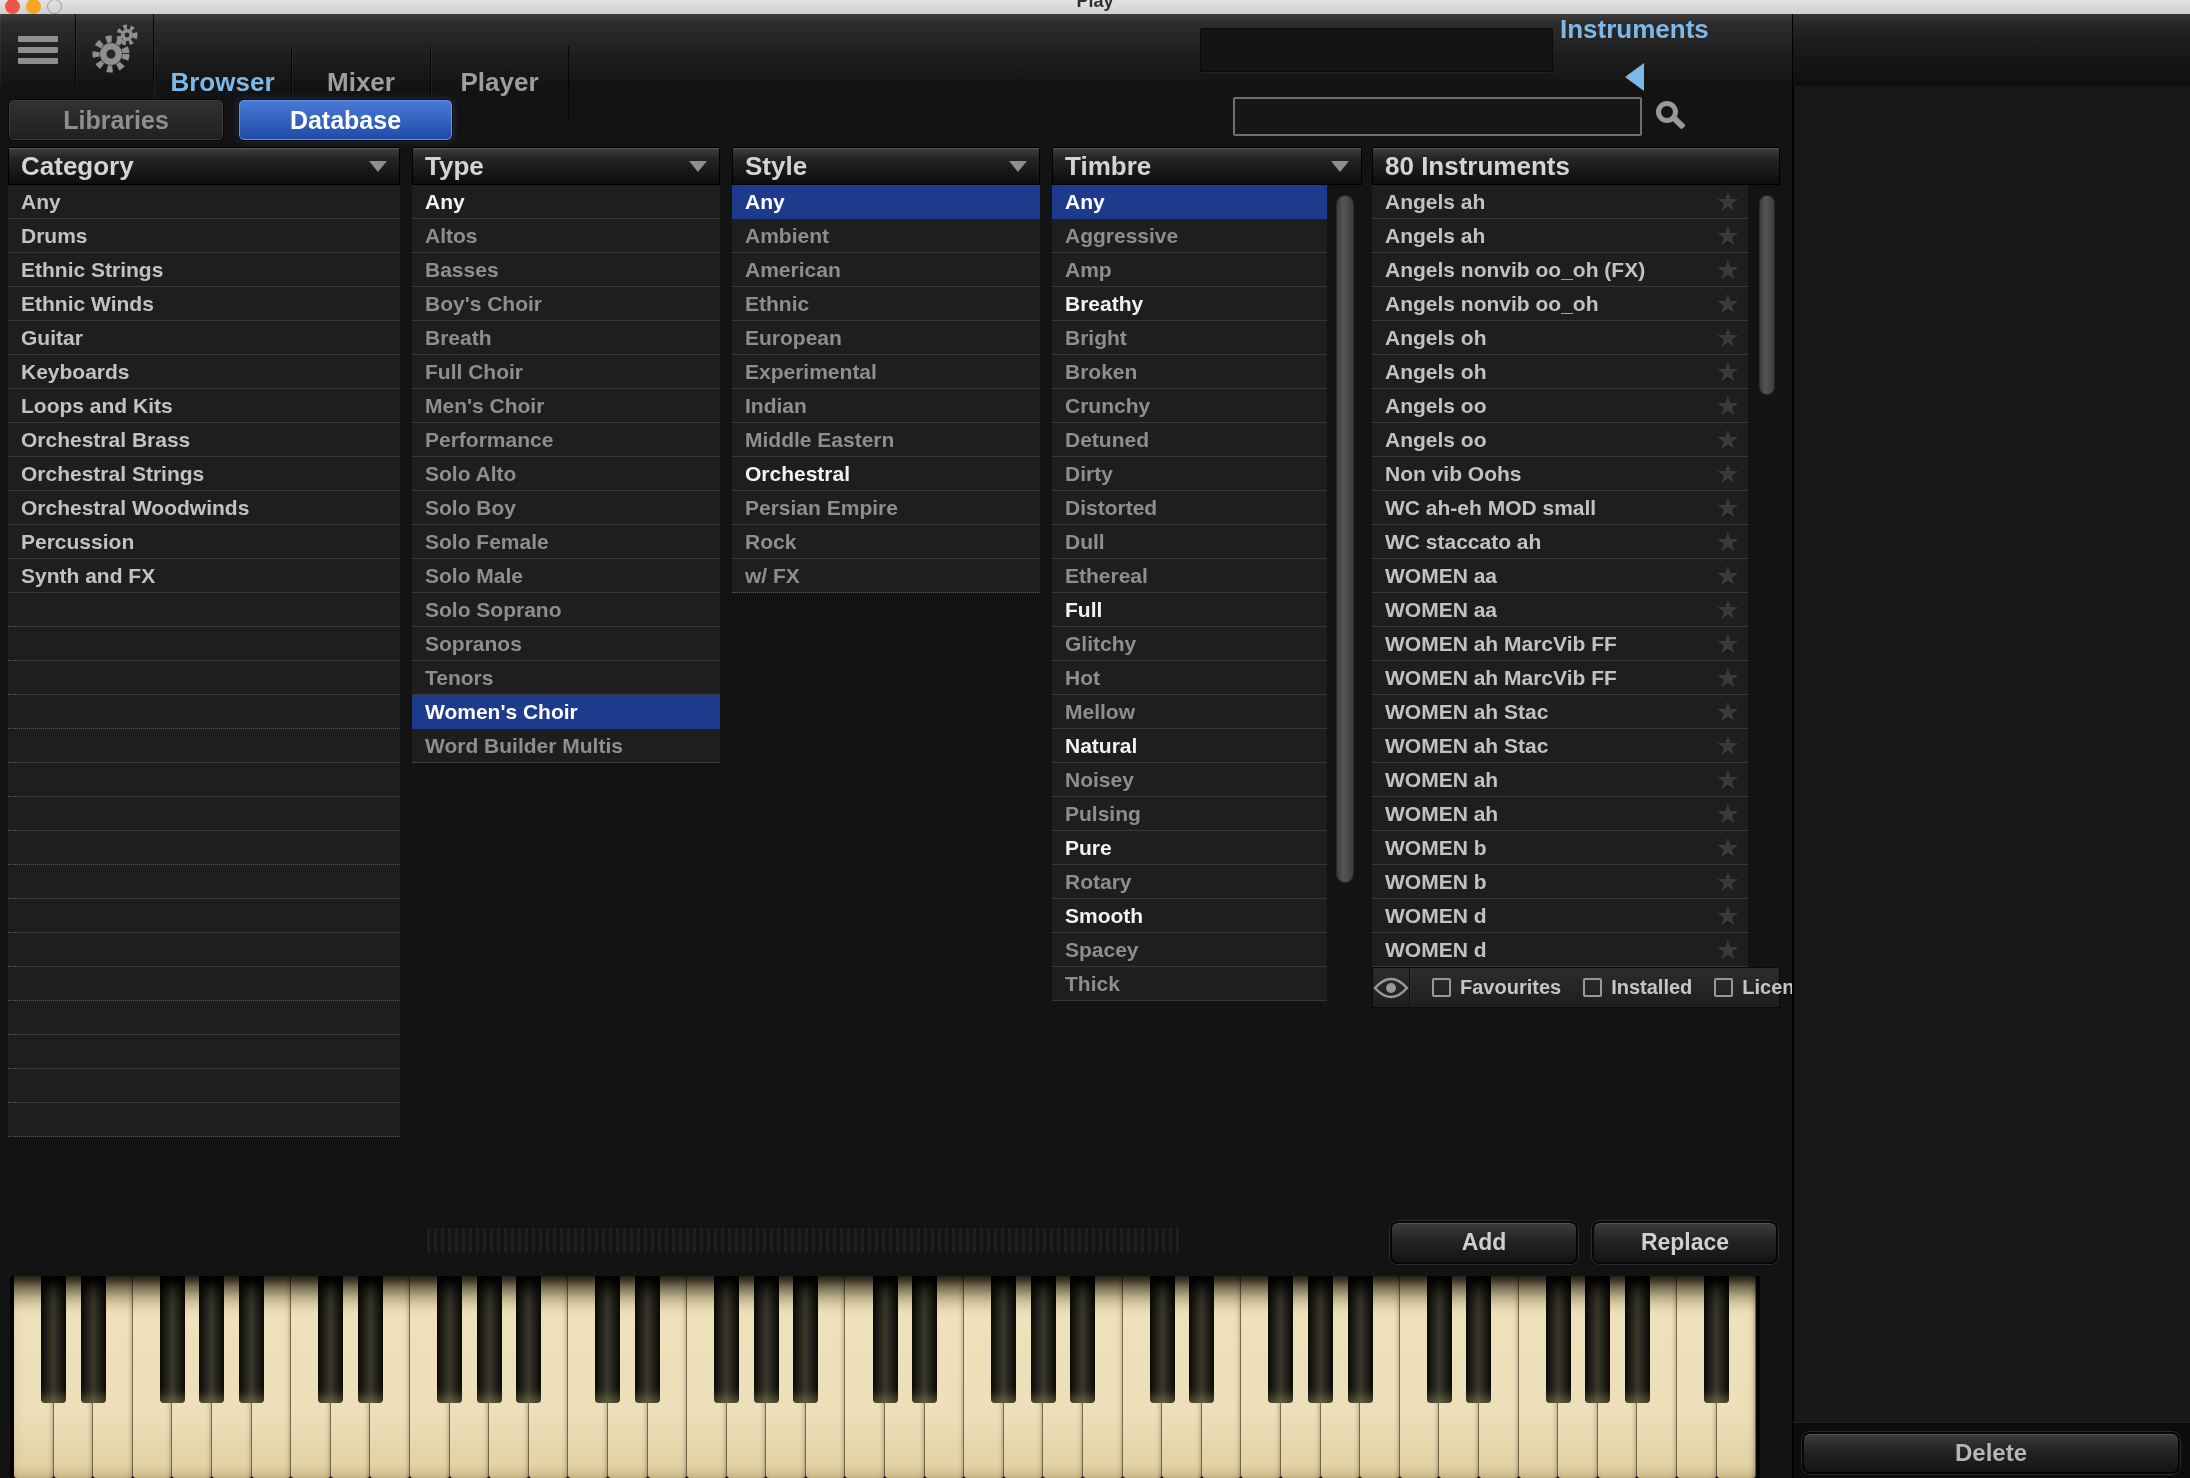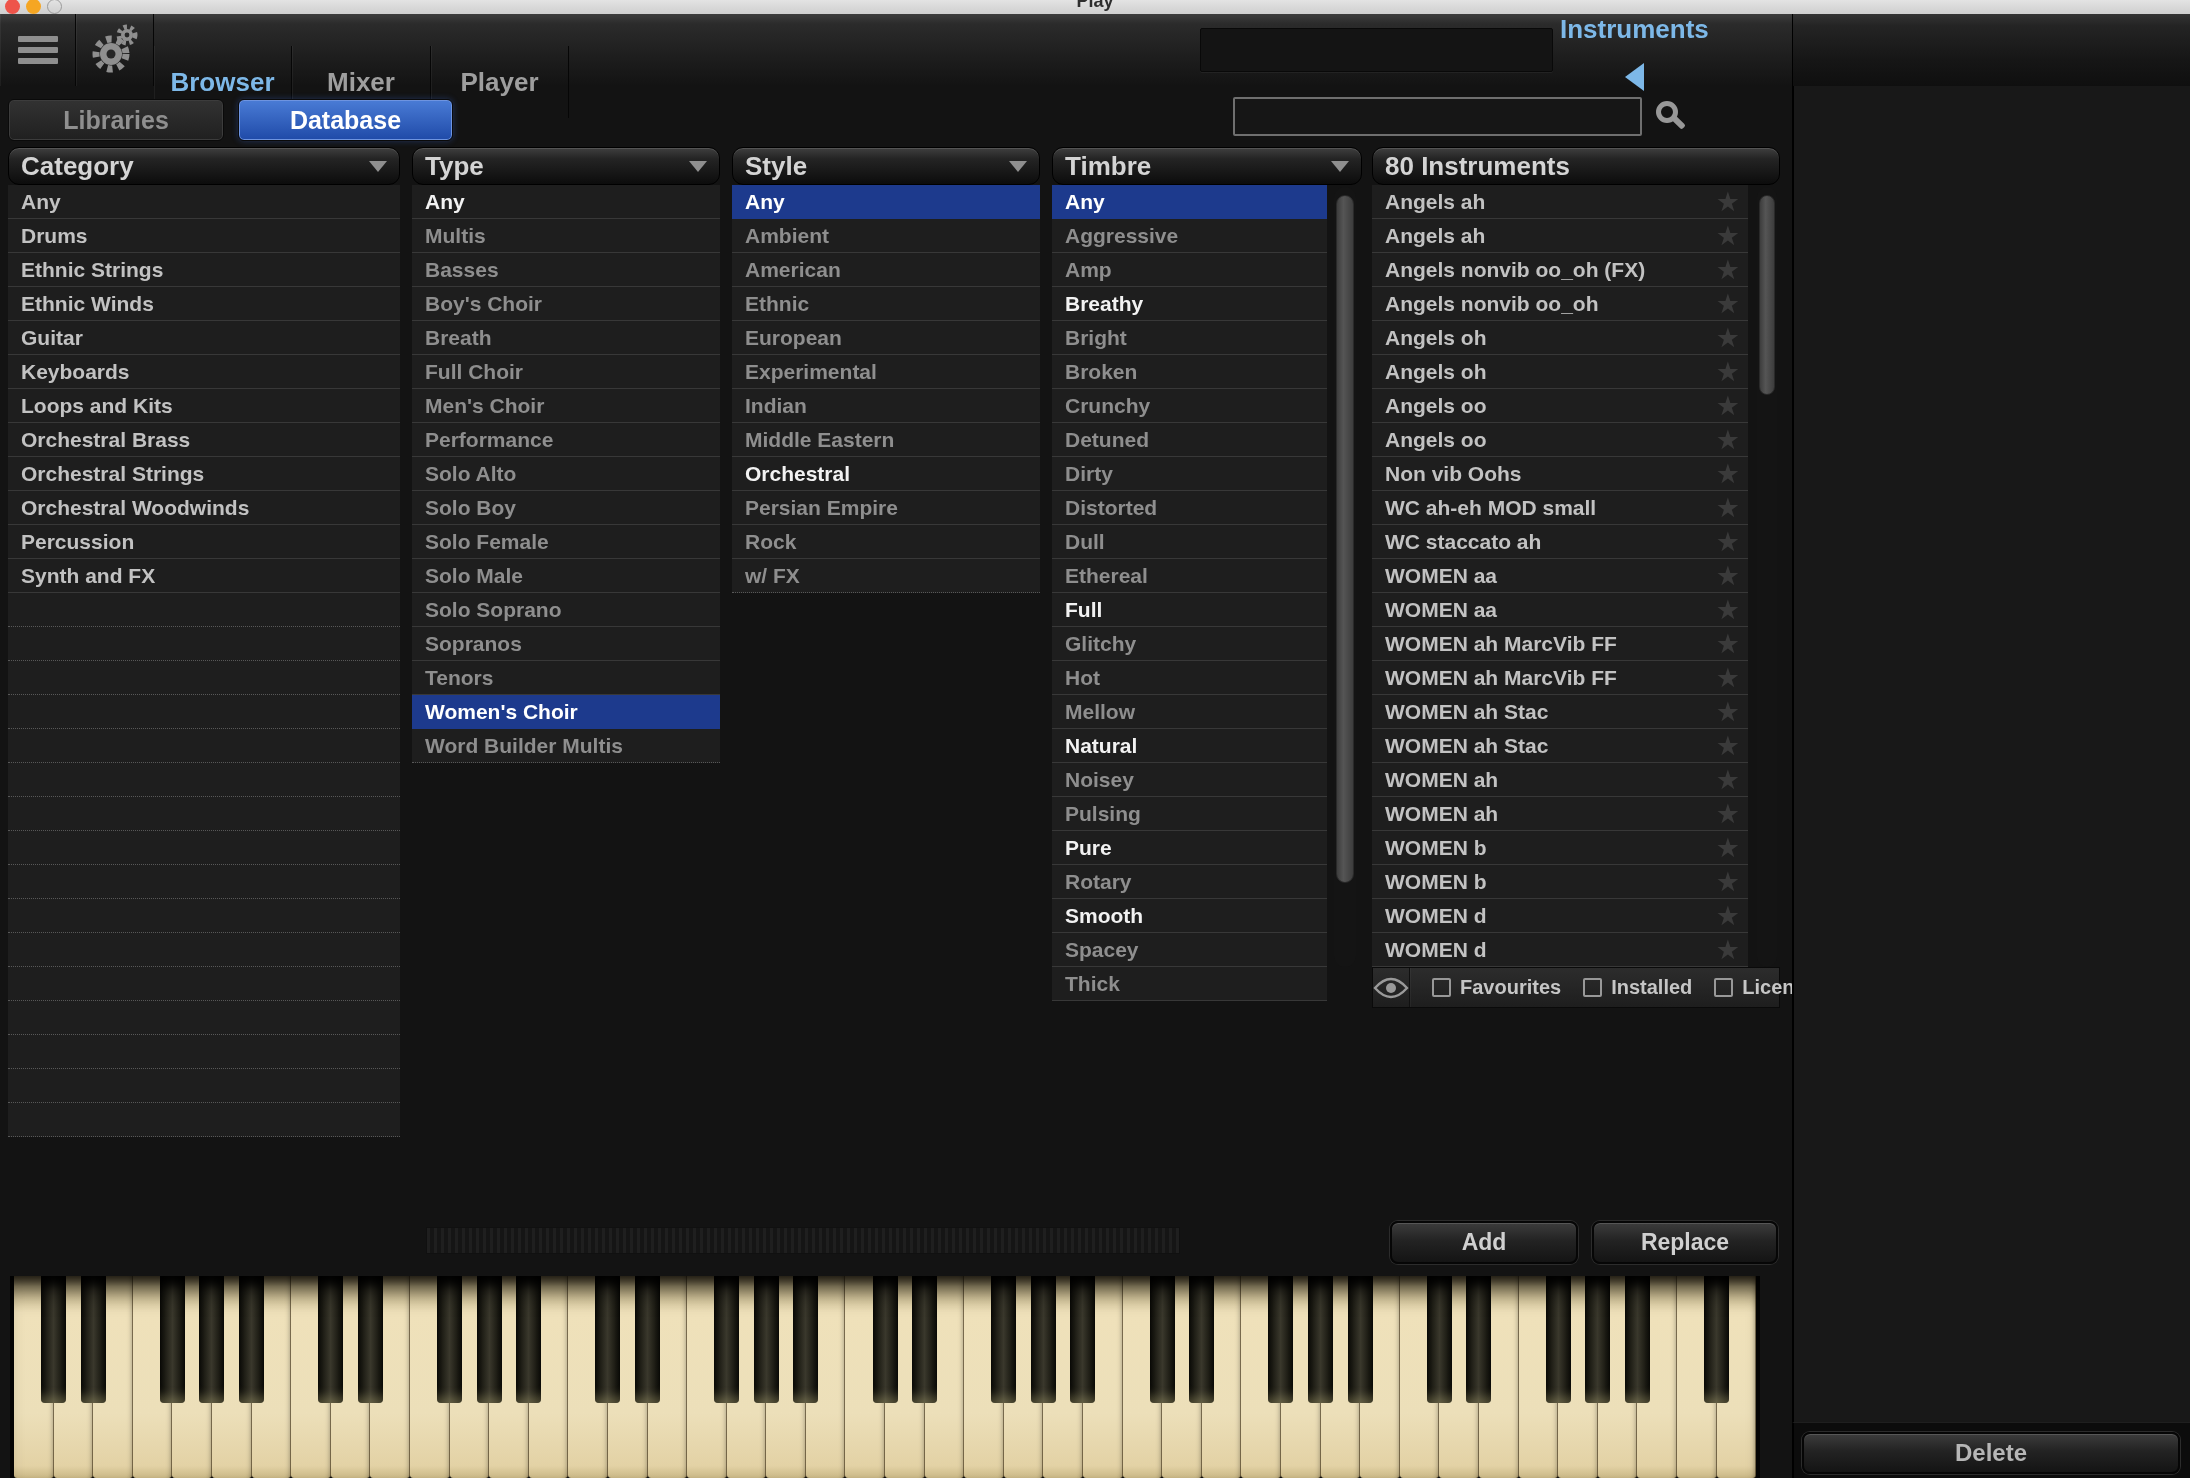--- a/index.html
+++ b/index.html
@@ -59,21 +59,21 @@
     border:5px solid #989898; border-radius:50%; cursor:pointer; }
   .search-icon::after { content:''; position:absolute; width:6px; height:16px;
     background:#989898; border-radius:2px; transform:rotate(-45deg); right:-8px; bottom:-12px; }
   
   .fcol { position:absolute; top:147px; }
   .col-category { left:8px;    width:392px; }
   .col-type     { left:412px;  width:308px; }
   .col-style    { left:732px;  width:308px; }
   .col-timbre   { left:1052px; width:310px; }
   .col-instruments { left:1372px; width:408px; }
-  .col-header { height:38px; border:1px solid #000; border-radius:11px;
+  .col-header { height:38px; border:1px solid #000; border-radius:0;
     background:linear-gradient(180deg,#3f3f3f 0%,#242424 30%,#0c0c0c 100%);
     box-shadow:inset 0 1px 0 rgba(255,255,255,0.12);
     display:flex; align-items:center; padding:0 12px; cursor:pointer; }
   .col-title { font-size:26px; font-weight:700; color:#d4d4d4; flex:1; }
   .dd-arrow { width:0; height:0; border-left:9px solid transparent;
     border-right:9px solid transparent; border-top:11px solid #8f8f8f; }
   .col-rows { background:#1e1e1e; }
   .col-timbre .col-rows, .col-instruments .col-rows { width:275px; }
   .col-instruments .col-rows { width:376px; }
   .list-row { position:relative; height:34px; line-height:33px; padding-left:13px;
@@ -223,21 +223,21 @@
         <div class="list-row empty"></div>
       </div>
     </div>
     <div class="fcol col-type">
       <div class="col-header">
         <span class="col-title">Type</span>
         <span class="dd-arrow"></span>
       </div>
       <div class="col-rows">
         <div class="list-row bright"><span>Any</span></div>
-        <div class="list-row dim"><span>Multis</span></div>
+        <div class="list-row dim"><span>Altos</span></div>
         <div class="list-row dim"><span>Basses</span></div>
         <div class="list-row dim"><span>Boy's Choir</span></div>
         <div class="list-row dim"><span>Breath</span></div>
         <div class="list-row dim"><span>Full Choir</span></div>
         <div class="list-row dim"><span>Men's Choir</span></div>
         <div class="list-row dim"><span>Performance</span></div>
         <div class="list-row dim"><span>Solo Alto</span></div>
         <div class="list-row dim"><span>Solo Boy</span></div>
         <div class="list-row dim"><span>Solo Female</span></div>
         <div class="list-row dim"><span>Solo Male</span></div>

